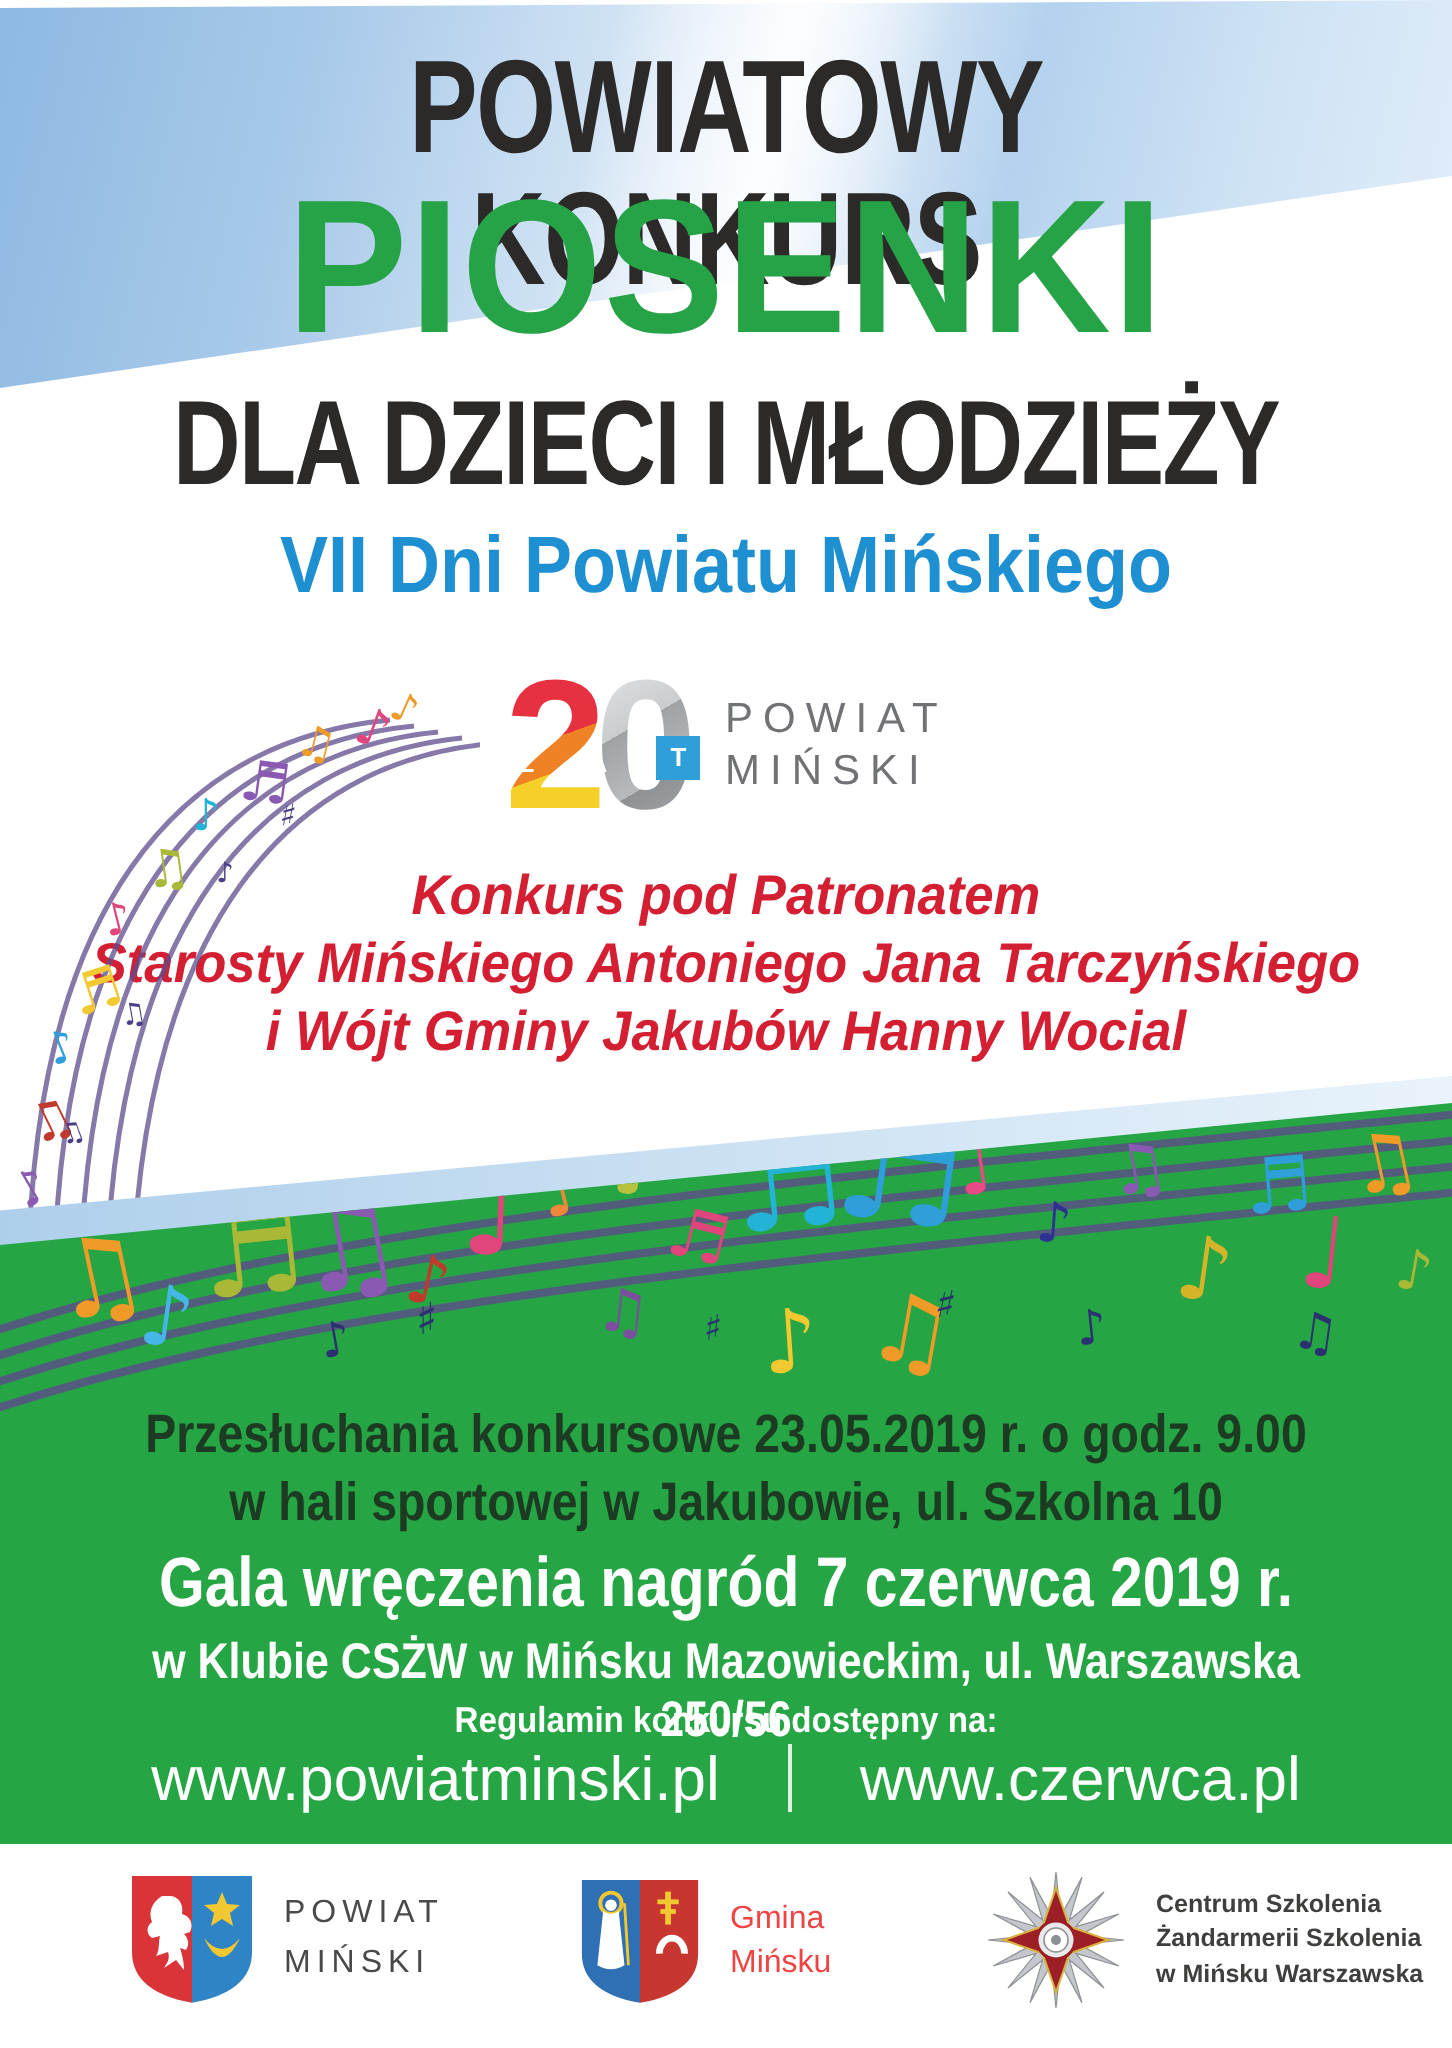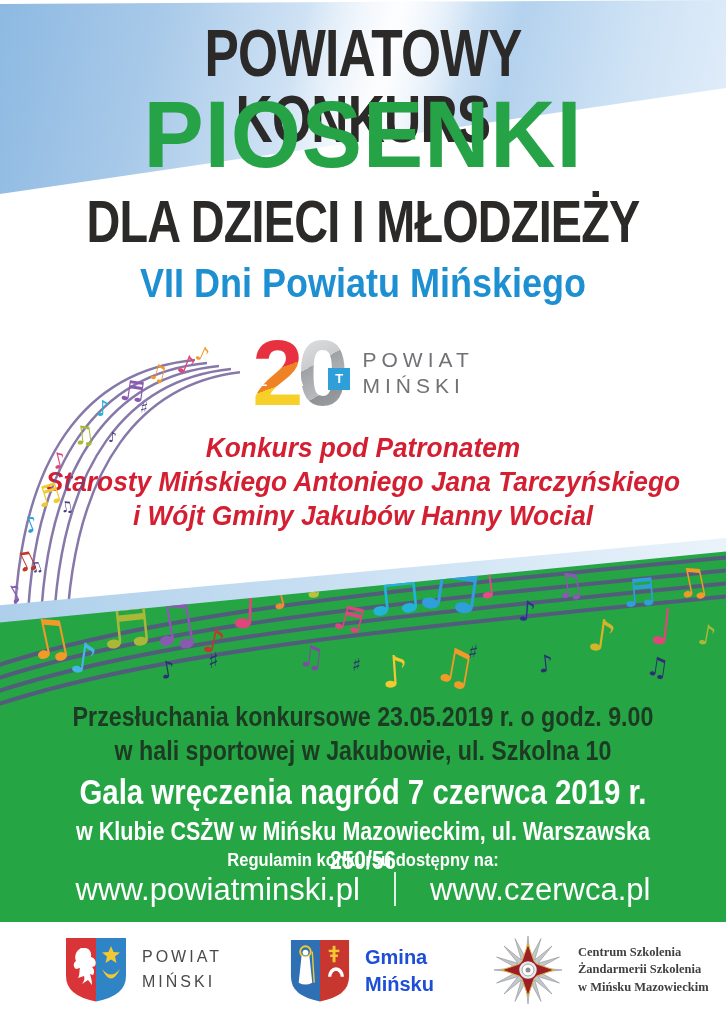--- a/index.html
+++ b/index.html
@@ -62,24 +62,24 @@
   .gala1{top:234px;font-size:35px;font-weight:700;color:#ffffff;transform:scaleX(.84);}
   .gala2{top:279px;font-size:25px;font-weight:700;color:#ffffff;transform:scaleX(.86);}
   .rules{top:312px;font-size:18px;font-weight:700;color:#ffffff;transform:scaleX(.92);}
   .www-row{position:absolute;left:0;right:0;top:334px;display:flex;justify-content:center;align-items:flex-start;gap:34px;color:#ffffff;font-size:31px;font-weight:400;}
   .www-div{width:2px;height:34px;background:rgba(255,255,255,.85);}
   
   .footer{position:absolute;top:922px;left:0;width:726px;height:102px;background:#ffffff;}
   .logo-group{position:absolute;display:flex;align-items:center;gap:14px;}
   .lg-powiat{left:64px;top:14px;}
   .lg-gmina{left:289px;top:16px;}
-  .lg-cszw{left:492px;top:12px;font-family:Liberation Serif, serif;}
+  .lg-cszw{left:492px;top:12px;}
   .lg-label{color:#4a4a49;}
   .lbl-powiat{font-size:16px;letter-spacing:3px;line-height:1.55;font-weight:400;}
-  .lbl-gmina{font-size:20px;line-height:1.35;font-weight:700;color:#1d4ed8;}
+  .lbl-gmina{font-size:16px;line-height:1.35;font-weight:400;color:#ef4444;}
   .lbl-cszw{font-size:12.5px;line-height:1.4;font-weight:600;color:#3f3f3e;}
 </style>
 </head>
 <body>
 
 <div class="poster">
 
   <div class="top-band"></div>
 
   <div class="center-line title1">POWIATOWY KONKURS</div>
@@ -230,18 +230,18 @@
         <path d="M36 62 L43 42 Q36 38 29 42 Z" fill="#9c1f28" stroke="#d9b23c" stroke-width="1"></path>
         <path d="M62 36 L42 43 Q38 36 42 29 Z" fill="#9c1f28" stroke="#d9b23c" stroke-width="1"></path>
         <path d="M10 36 L30 43 Q34 36 30 29 Z" fill="#9c1f28" stroke="#d9b23c" stroke-width="1"></path>
         <circle cx="36" cy="36" r="9.5" fill="#e9eaec" stroke="#9c1f28" stroke-width="1.5"></circle>
         <circle cx="36" cy="36" r="6" fill="#ffffff" stroke="#8d9094" stroke-width="0.8"></circle>
         <circle cx="36" cy="36" r="2.5" fill="#8d9094"></circle>
       </svg>
       <div class="lg-label lbl-cszw">
         <div>Centrum Szkolenia</div>
         <div>Żandarmerii Szkolenia</div>
-        <div>w Mińsku Mazowieckim</div>
+        <div>w Mińsku Warszawska</div>
       </div>
     </div>
 
   </div>
 </div>
 
 </body></html>

